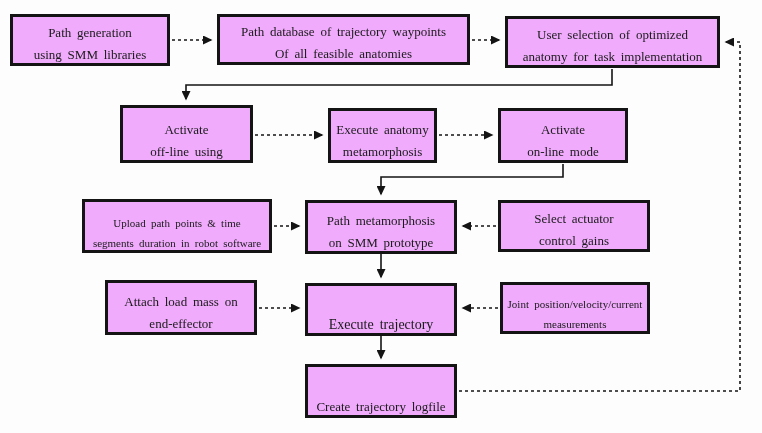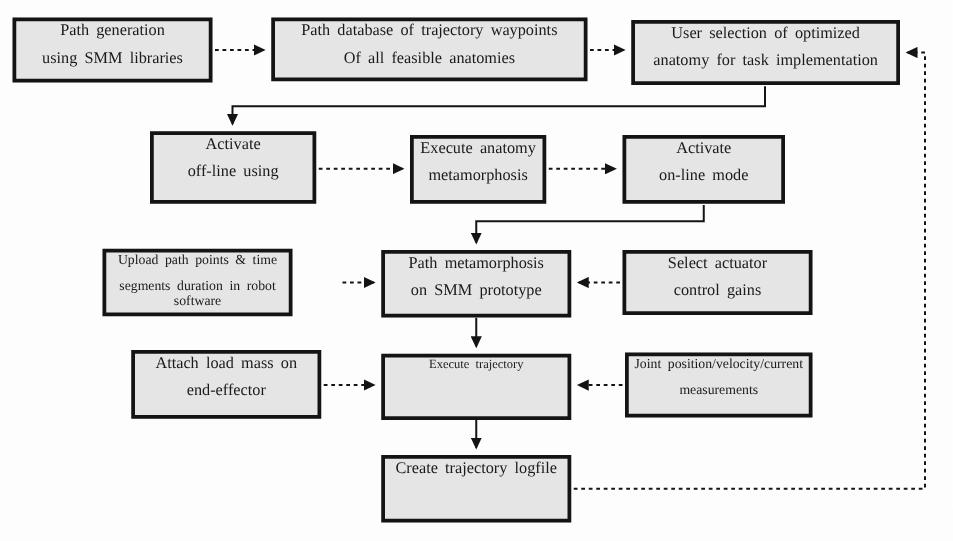--- a/index.html
+++ b/index.html
@@ -11,35 +11,35 @@
     position:relative;
     width:762px;height:433px;
     background:#fdfdfd;
     overflow:hidden;
   }
   #wires{position:absolute;left:0;top:0;width:762px;height:433px;}
   .node{
     position:absolute;
     box-sizing:border-box;
     border:3px solid #141414;
-    background:#e5e5e5;
+    background:#f0abfc;
     display:flex;
     flex-direction:column;
     align-items:center;
-    justify-content:flex-start;
+    justify-content:flex-end;
     text-align:center;
     gap:7px;
     font-size:13px;
     color:#1a1a1a;
     word-spacing:2.5px;
     line-height:1.15;
     z-index:2;
   }
   .node.small{font-size:11px;gap:8px;}
-  .node.single{font-size:10px;}
+  .node.single{font-size:14px;}
 </style>
 </head>
 <body>
 
 <div id="canvas">
 
   <svg id="wires" viewBox="0 0 762 433" xmlns="http://www.w3.org/2000/svg">
     <defs>
       <marker id="ah" markerWidth="10" markerHeight="9" refX="8" refY="4.5" orient="auto" markerUnits="userSpaceOnUse">
         <path d="M0,0 L9.5,4.5 L0,9 z" fill="#141414"></path>
@@ -85,21 +85,21 @@
   <div class="node" style="left:328px;top:108px;width:109px;height:55px">
     <span>Execute anatomy</span>
     <span>metamorphosis</span>
   </div>
 
   <div class="node" style="left:498px;top:108px;width:130px;height:55px">
     <span>Activate</span>
     <span>on-line mode</span>
   </div>
 
-  <div class="node small" style="left:82px;top:199px;width:152px;height:54px">
+  <div class="node small" style="left:82px;top:199px;width:190px;height:54px">
     <span>Upload path points &amp; time</span>
     <span>segments duration in robot software</span>
   </div>
 
   <div class="node" style="left:305px;top:200px;width:152px;height:54px">
     <span>Path metamorphosis</span>
     <span>on SMM prototype</span>
   </div>
 
   <div class="node" style="left:498px;top:200px;width:152px;height:52px">

